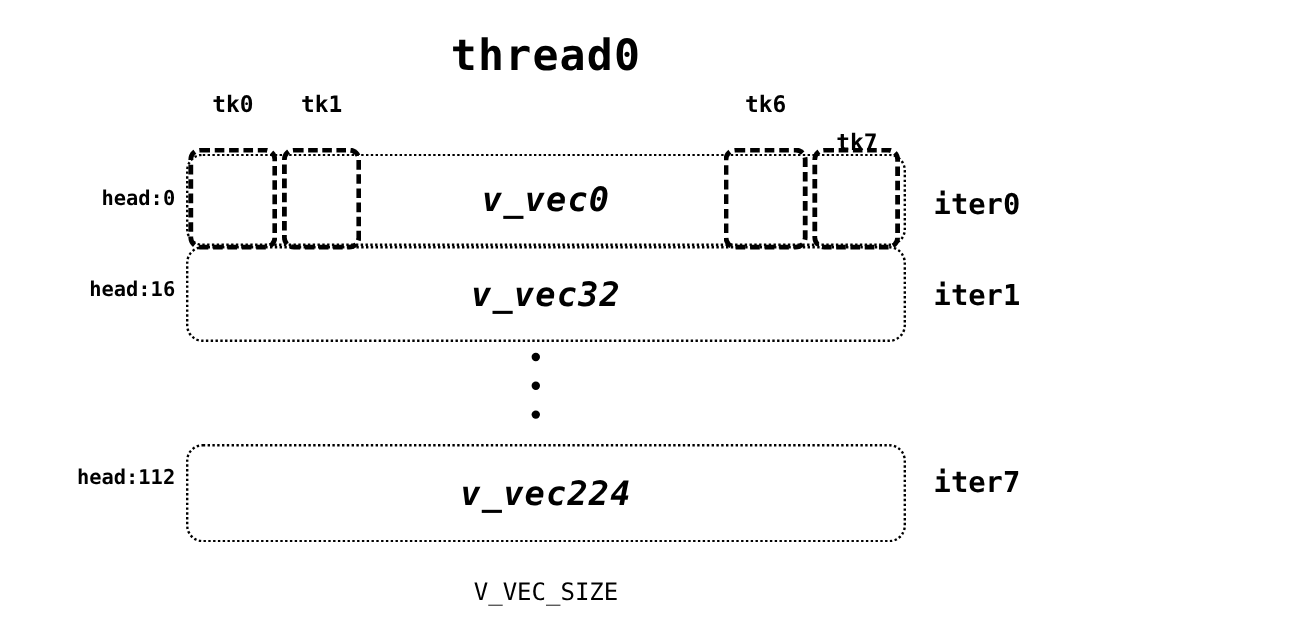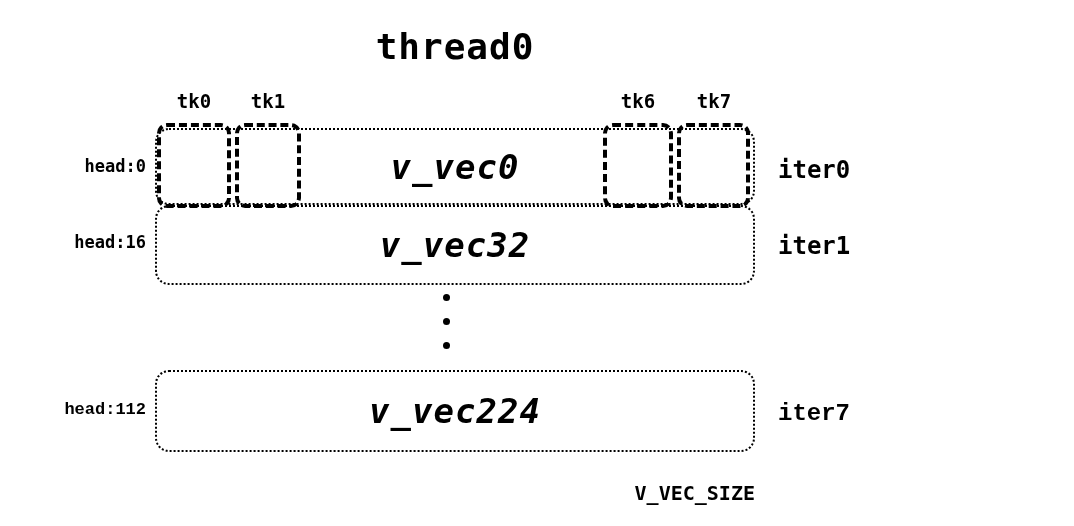--- a/index.html
+++ b/index.html
@@ -18,21 +18,21 @@
     position: absolute;
     left: 155px; top: 26px; width: 600px;
     text-align: center;
     font-size: 36px;
     font-weight: bold;
     letter-spacing: 1px;
   }
 
   .tk-label {
     position: absolute;
-    top: 90px;
+    top: 76px;
     width: 80px;
     text-align: center;
     font-size: 19px;
     font-weight: bold;
   }
 
   .row-rect {
     position: absolute;
     left: 155px;
     width: 600px;
@@ -41,21 +41,21 @@
     display: flex;
     align-items: center;
     justify-content: center;
     background: transparent;
   }
   .row-1 { top: 128px; height: 77px; }
   .row-2 { top: 205px; height: 80px; }
   .row-3 { top: 370px; height: 82px; }
 
   .vec-label {
-    font-size: 34px;
+    font-size: 28px;
     font-weight: bold;
     font-style: italic;
     letter-spacing: 1px;
   }
 
   .tk-box {
     position: absolute;
     top: 123px;
     height: 85px;
     border: 4px dashed #000;
@@ -78,21 +78,21 @@
   .iter-label {
     position: absolute;
     left: 778px;
     width: 120px;
     text-align: left;
     font-size: 24px;
     font-weight: bold;
   }
   .head-0, .iter-0 { top: 156px; }
   .head-1, .iter-1 { top: 232px; }
-  .head-2, .iter-2 { top: 400px; font-family: Liberation Mono, monospace; }
+  .head-2, .iter-2 { top: 388px; }
 
   .vdots {
     position: absolute;
     left: 443px;
     top: 294px;
     display: flex;
     flex-direction: column;
     align-items: center;
     gap: 17px;
   }
@@ -110,36 +110,36 @@
     font-size: 19px;
     font-weight: bold;
     white-space: nowrap;
   }
 
   .vvec-size-label {
     position: absolute;
     left: 155px;
     top: 481px;
     width: 600px;
-    text-align: right;
+    text-align: center;
     font-size: 20px;
-    font-weight: bold;
+    font-weight: normal;
   }
 </style>
 </head>
 <body>
 
 <div class="canvas">
 
   <div class="diagram-title">thread0</div>
 
   <div class="tk-label" style="left:154px;">tk0</div>
   <div class="tk-label" style="left:228px;">tk1</div>
   <div class="tk-label" style="left:598px;">tk6</div>
-  <div class="tk-label" style="left:674px;">tk7</div>
+  <div class="tk-label" style="left:674px;margin-top:32px;">tk7</div>
 
   <div class="row-rect row-1">
     <span class="vec-label">v_vec0</span>
   </div>
   <div class="row-rect row-2">
     <span class="vec-label">v_vec32</span>
   </div>
   <div class="row-rect row-3">
     <span class="vec-label">v_vec224</span>
   </div>

